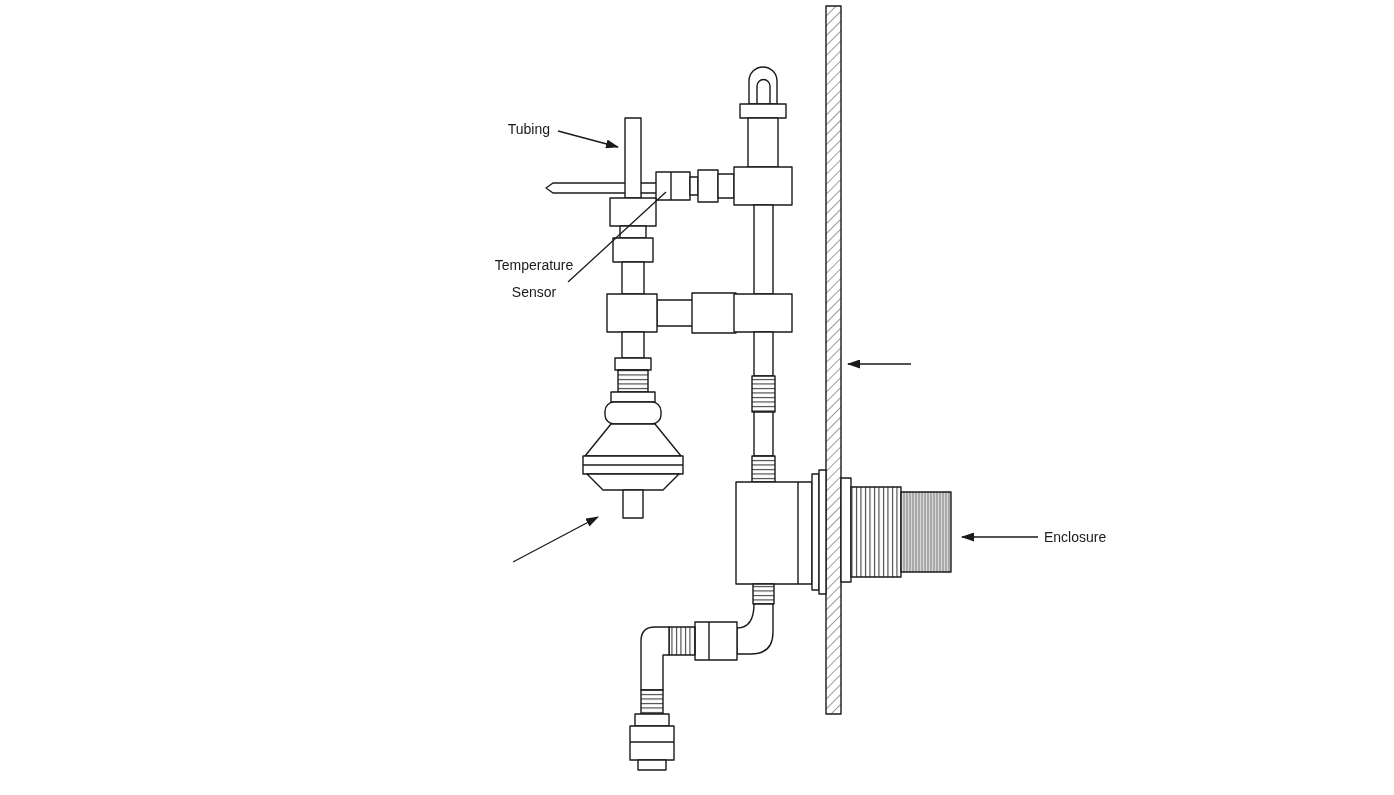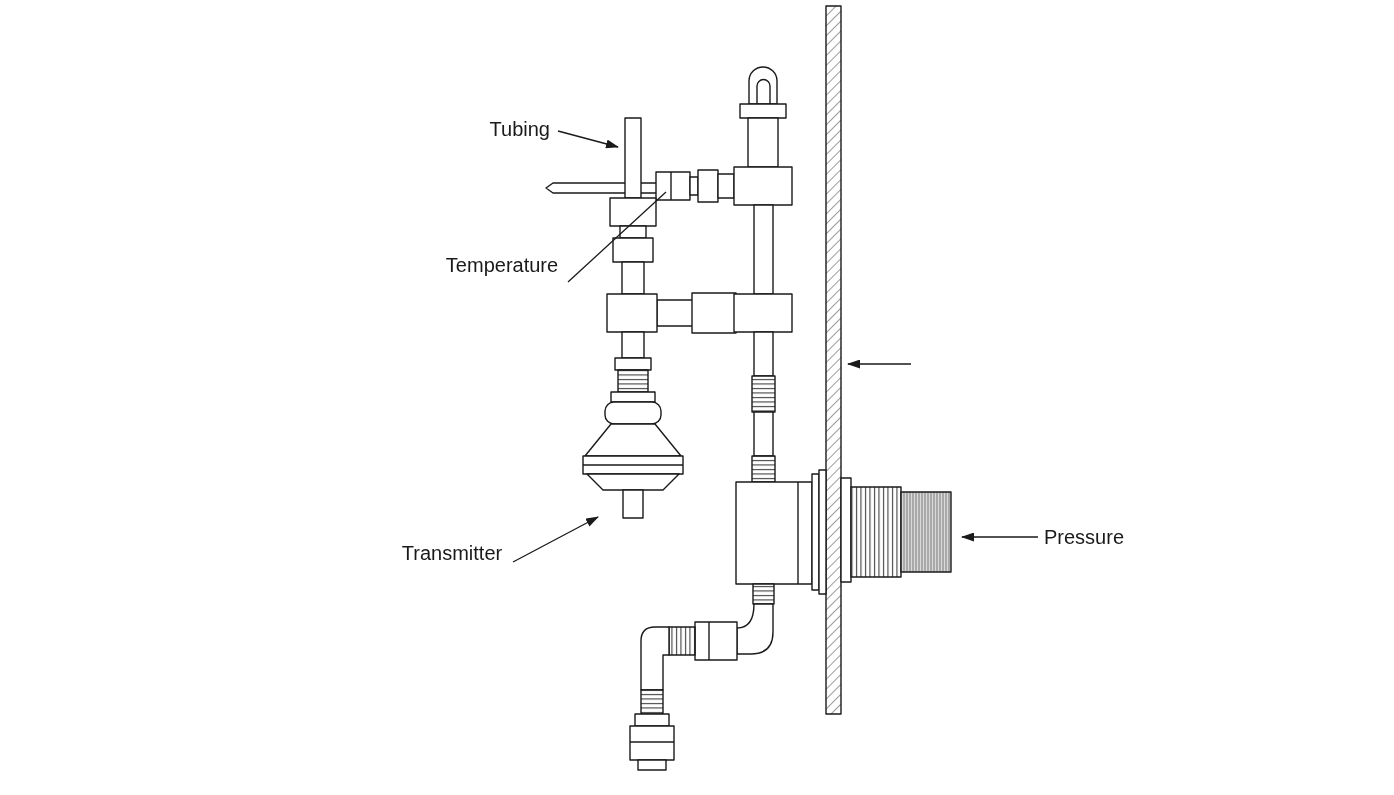--- a/index.html
+++ b/index.html
@@ -9,26 +9,26 @@
     position: relative;
     width: 1394px;
     height: 795px;
     background: var(--bg-color, #fff);
     overflow: hidden;
     font-family: "Liberation Sans", sans-serif;
   }
   .canvas svg { position: absolute; left: 0; top: 0; }
   .label {
     position: absolute;
-    font-size: 20px;
+    font-size: 14px;
     line-height: 27px;
     color: var(--line-color, #1a1a1a);
     white-space: nowrap;
   }
-  .label.center { text-align: center; }
+  .label.center { text-align: center; margin-left: 32px; }
 </style>
 </head>
 <body>
 
 <div class="canvas">
 
   <svg width="1394" height="795" viewBox="0 0 1394 795">
     <defs>
       <pattern id="hatch" patternUnits="userSpaceOnUse" width="7" height="7" patternTransform="rotate(45)">
         <rect width="7" height="7" fill="#ffffff"></rect>
@@ -156,22 +156,22 @@
       <line x1="911" y1="364" x2="848" y2="364" marker-end="url(#arrow)"></line>
       <line x1="513" y1="562" x2="598" y2="517" marker-end="url(#arrow)"></line>
       <line x1="1038" y1="537" x2="962" y2="537" marker-end="url(#arrow)"></line>
     </g>
   </svg>
 
   <div class="label" style="left:455px; top:116px; width:95px; text-align:right;">Tubing</div>
 
   <div class="label center" style="left:407px; top:252px; width:190px;">
     <div>Temperature</div>
+    <div>Sensor</div>
   </div>
 
 
   <div class="label center" style="left:357px; top:540px; width:190px;">
-    <div>Transmitter</div>
   </div>
 
-  <div class="label" style="left:1044px; top:524px; width:120px;">Pressure</div>
+  <div class="label" style="left:1044px; top:524px; width:120px;">Enclosure</div>
 
 </div>
 
 </body></html>

